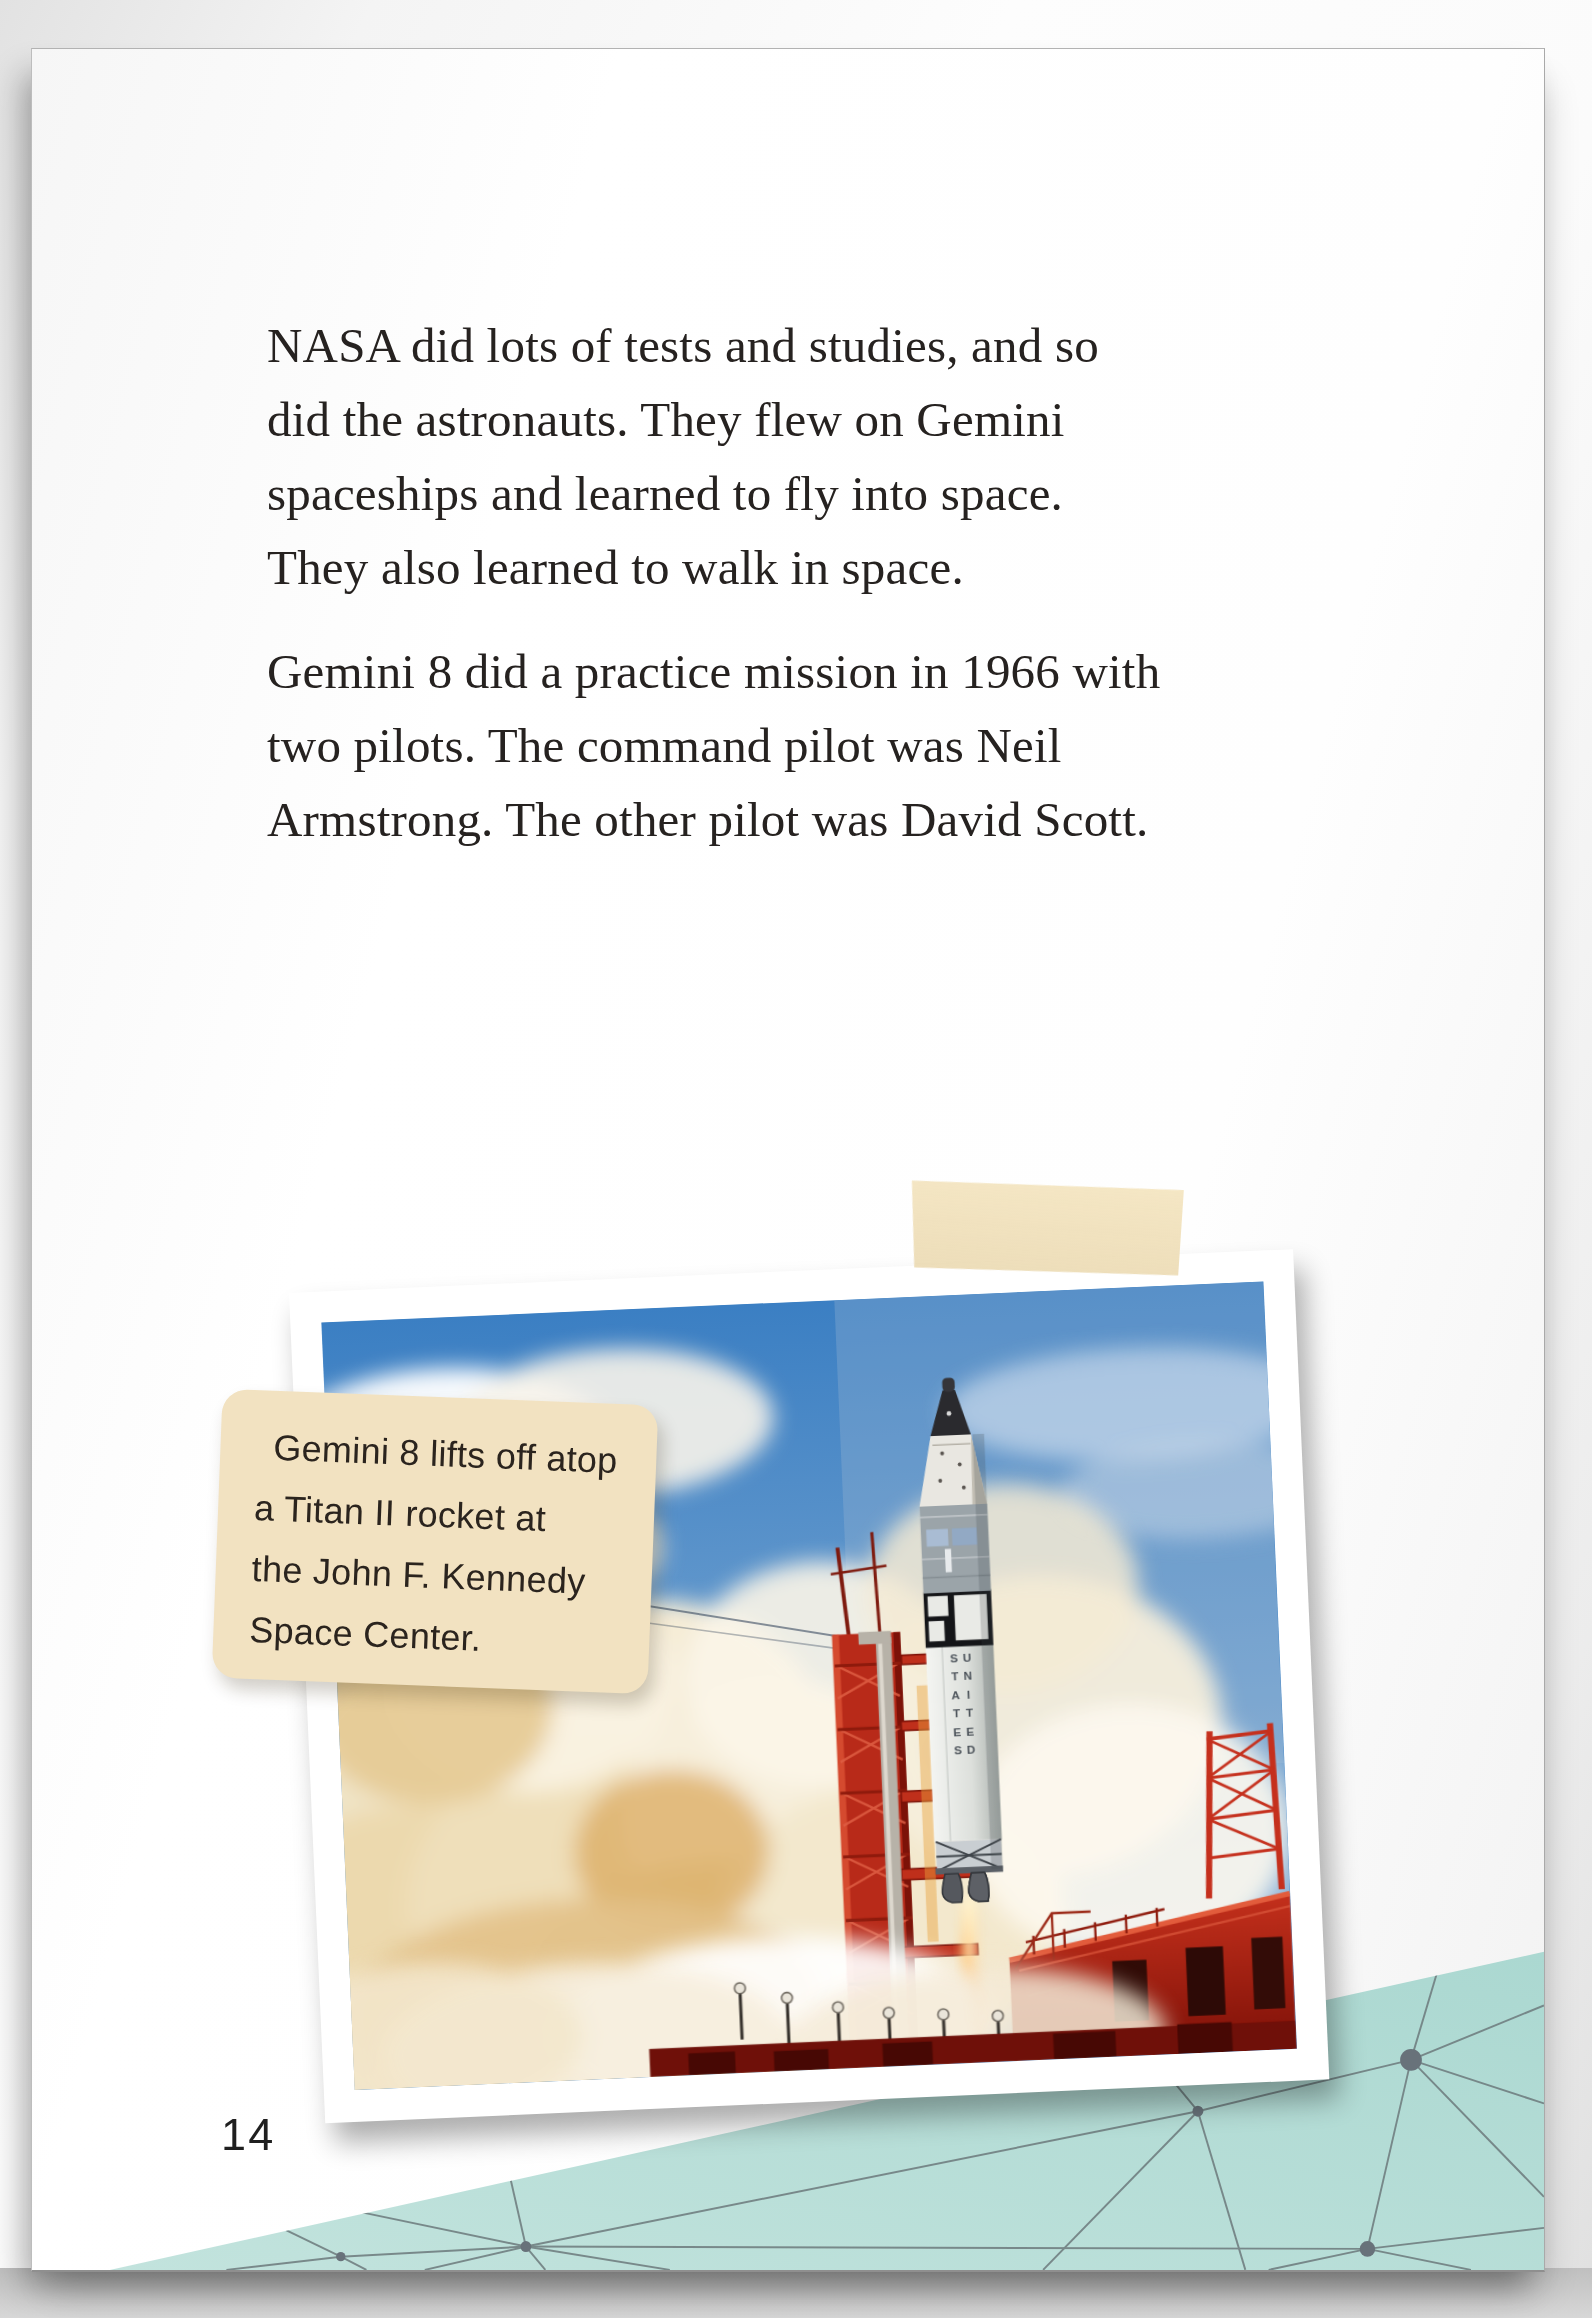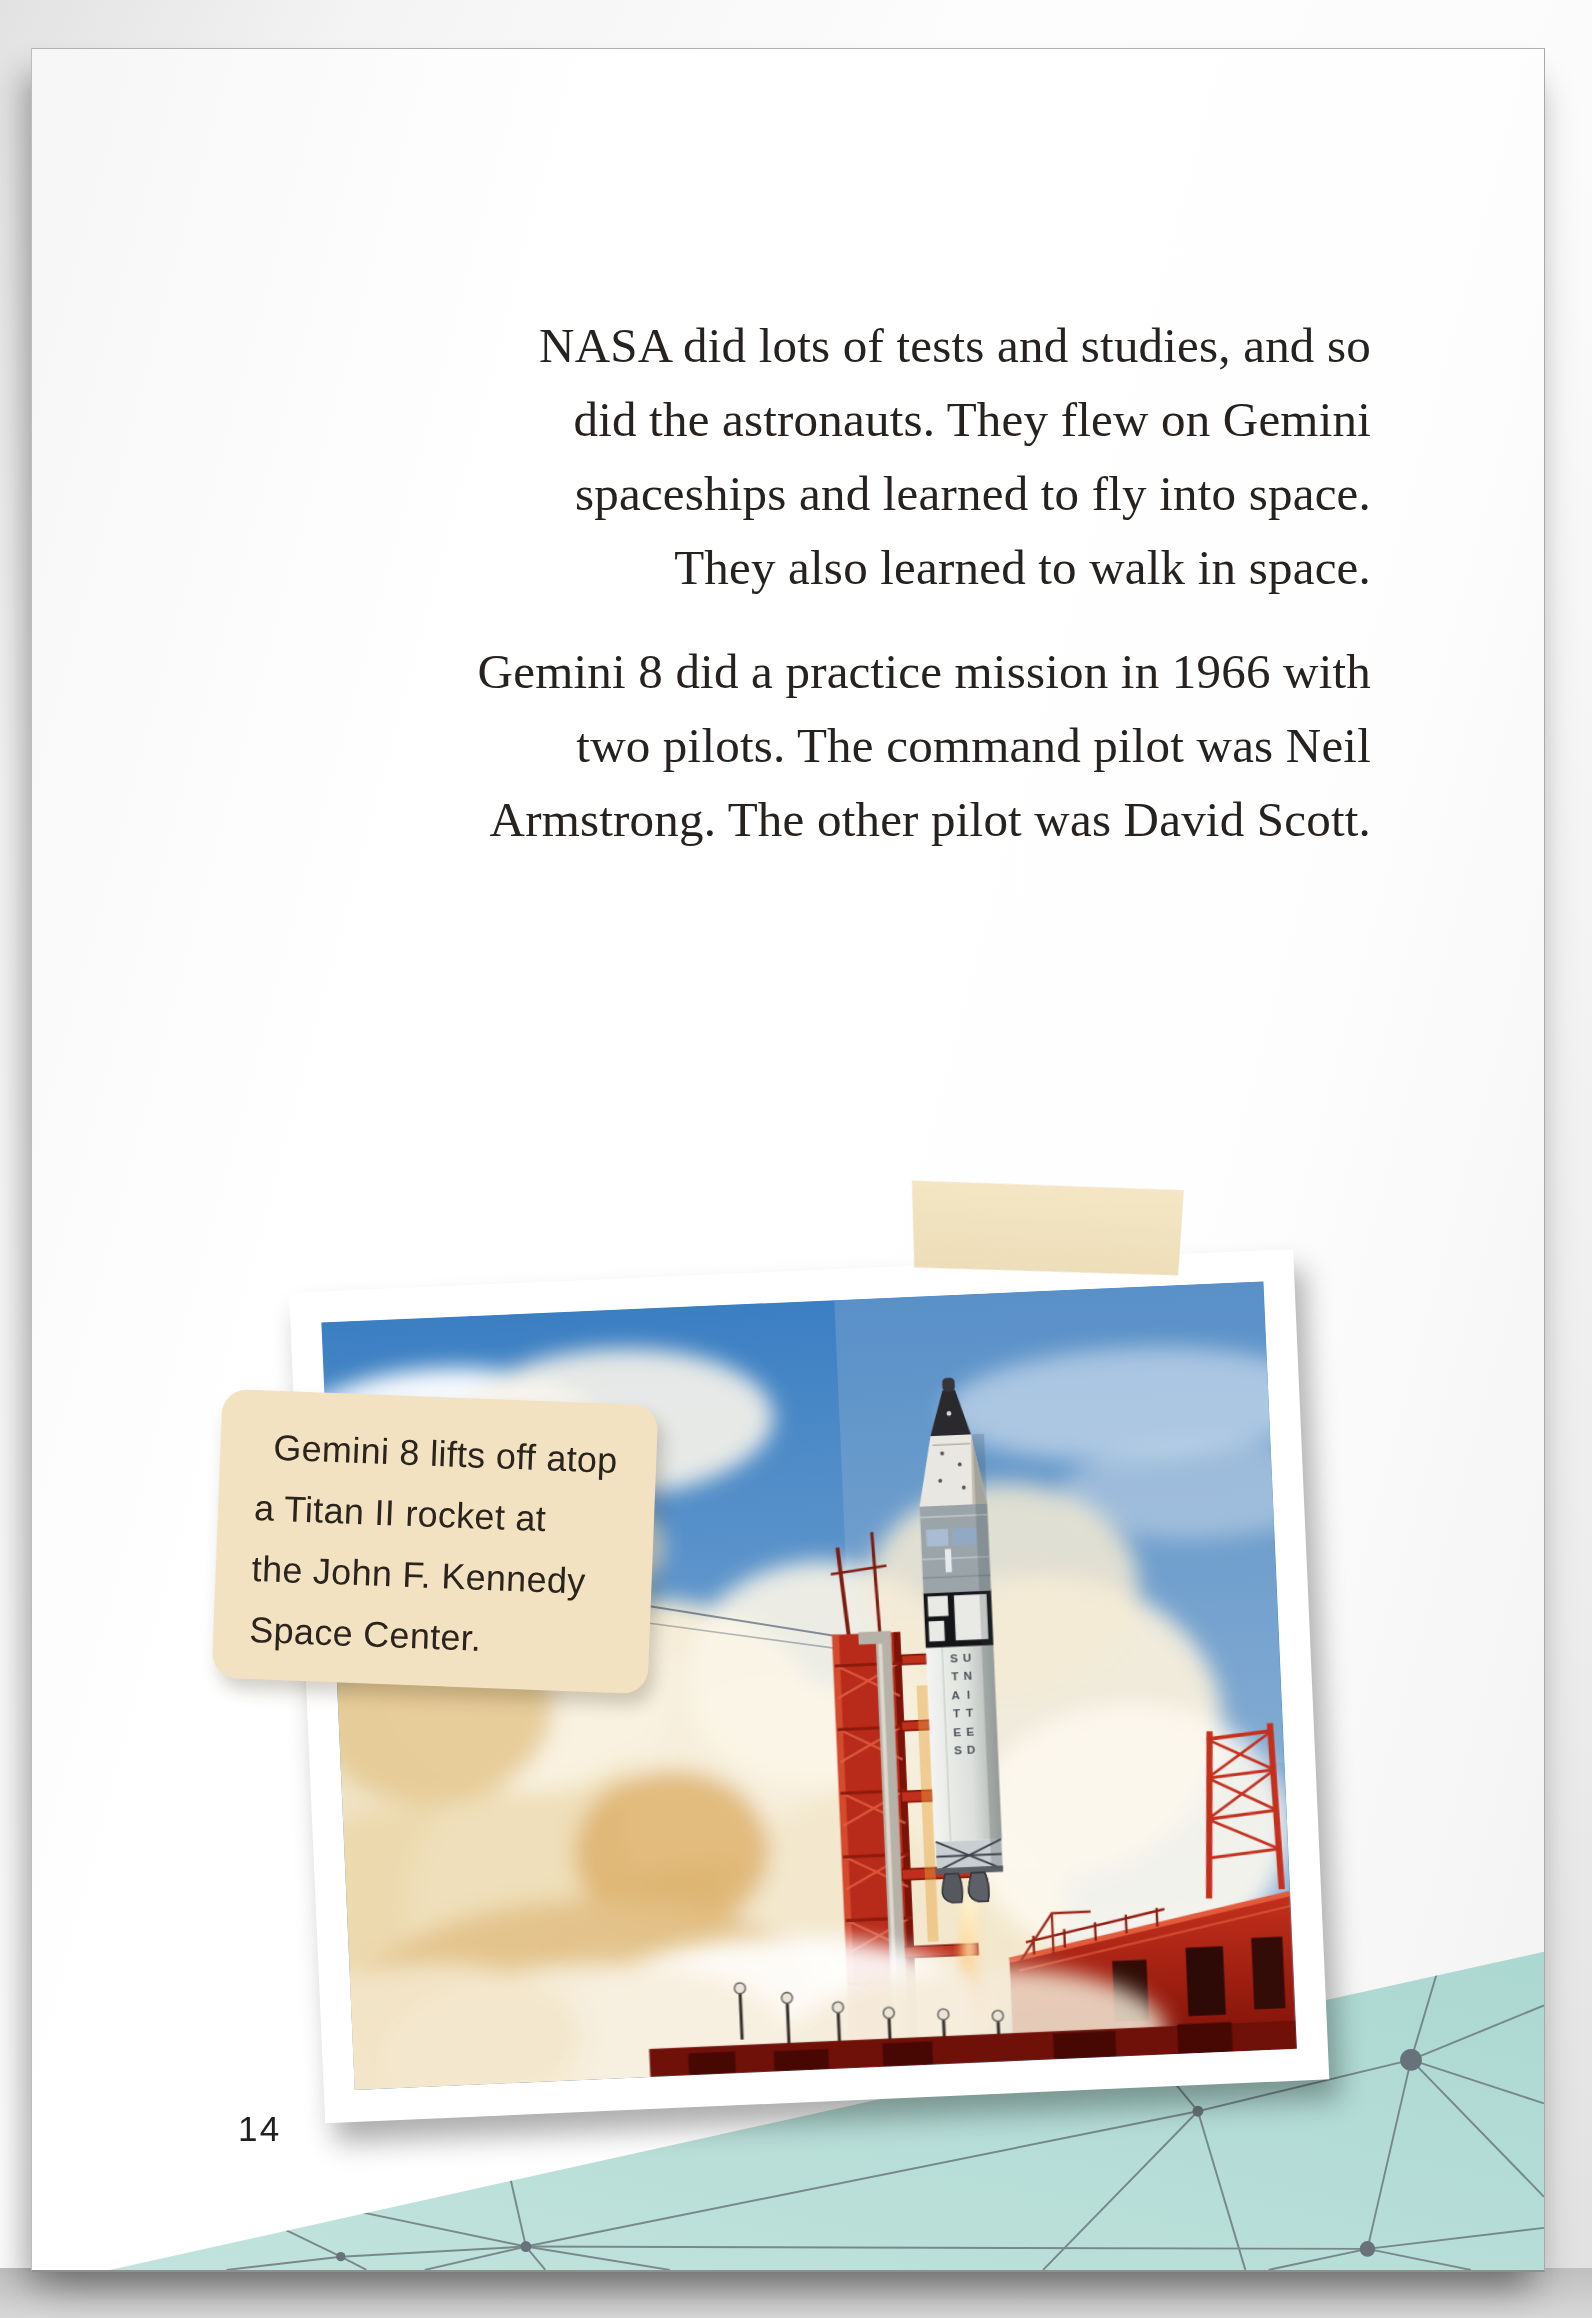--- a/index.html
+++ b/index.html
@@ -10,28 +10,28 @@
   }
   .floor{position:absolute;left:0;top:2268px;width:1593px;height:51px;
     background:linear-gradient(#bfbfbf,#d8d8d8);}
   .page{
     position:absolute;left:31px;top:48px;width:1512px;height:2221px;
     background:linear-gradient(105deg,#f6f6f6 0%,#ffffff 28%,#fefefe 70%,#f2f2f2 100%);
     border-top:1.6px solid #b2b2b2;border-left:1.6px solid #bdbdbd;
     border-right:1.6px solid #a9a9a9;border-bottom:2.3px solid #8f8f8f;
     box-shadow:-14px 20px 31px -4.7px rgba(0,0,0,.30),9.3px 26.4px 34px -11px rgba(0,0,0,.20);
   }
-  .content{position:absolute;left:235px;top:260px;width:1104px;z-index:1;text-align:right;}
+  .content{position:absolute;left:235px;top:260px;width:1104px;z-index:1;}
   .para{
     font-family:"Liberation Serif",serif;font-size:49px;line-height:74px;
     color:#262220;white-space:pre-line;margin:0 0 29.6px 0;letter-spacing:0.2px;
   }
   .wedge-svg{position:absolute;left:0;bottom:0;z-index:0;display:block;}
   .page-number{
-    position:absolute;left:206px;top:2060px;font-size:35px;color:#1f1f1f;
+    position:absolute;left:189px;top:2060px;font-size:45px;color:#1f1f1f;
     letter-spacing:2.3px;z-index:2;font-family:"Liberation Sans",sans-serif;
   }
   .photo{
     position:absolute;left:257px;top:1244px;width:1005px;height:831px;
     background:#ffffff;padding:0;transform:rotate(-2.5deg);transform-origin:top left;
     box-shadow:9.3px 20px 28px rgba(0,0,0,.32);z-index:2;
   }
   .photo-inner{
     position:absolute;left:31px;top:31px;width:943px;height:768px;overflow:hidden;
     background:#4e8cc8;

